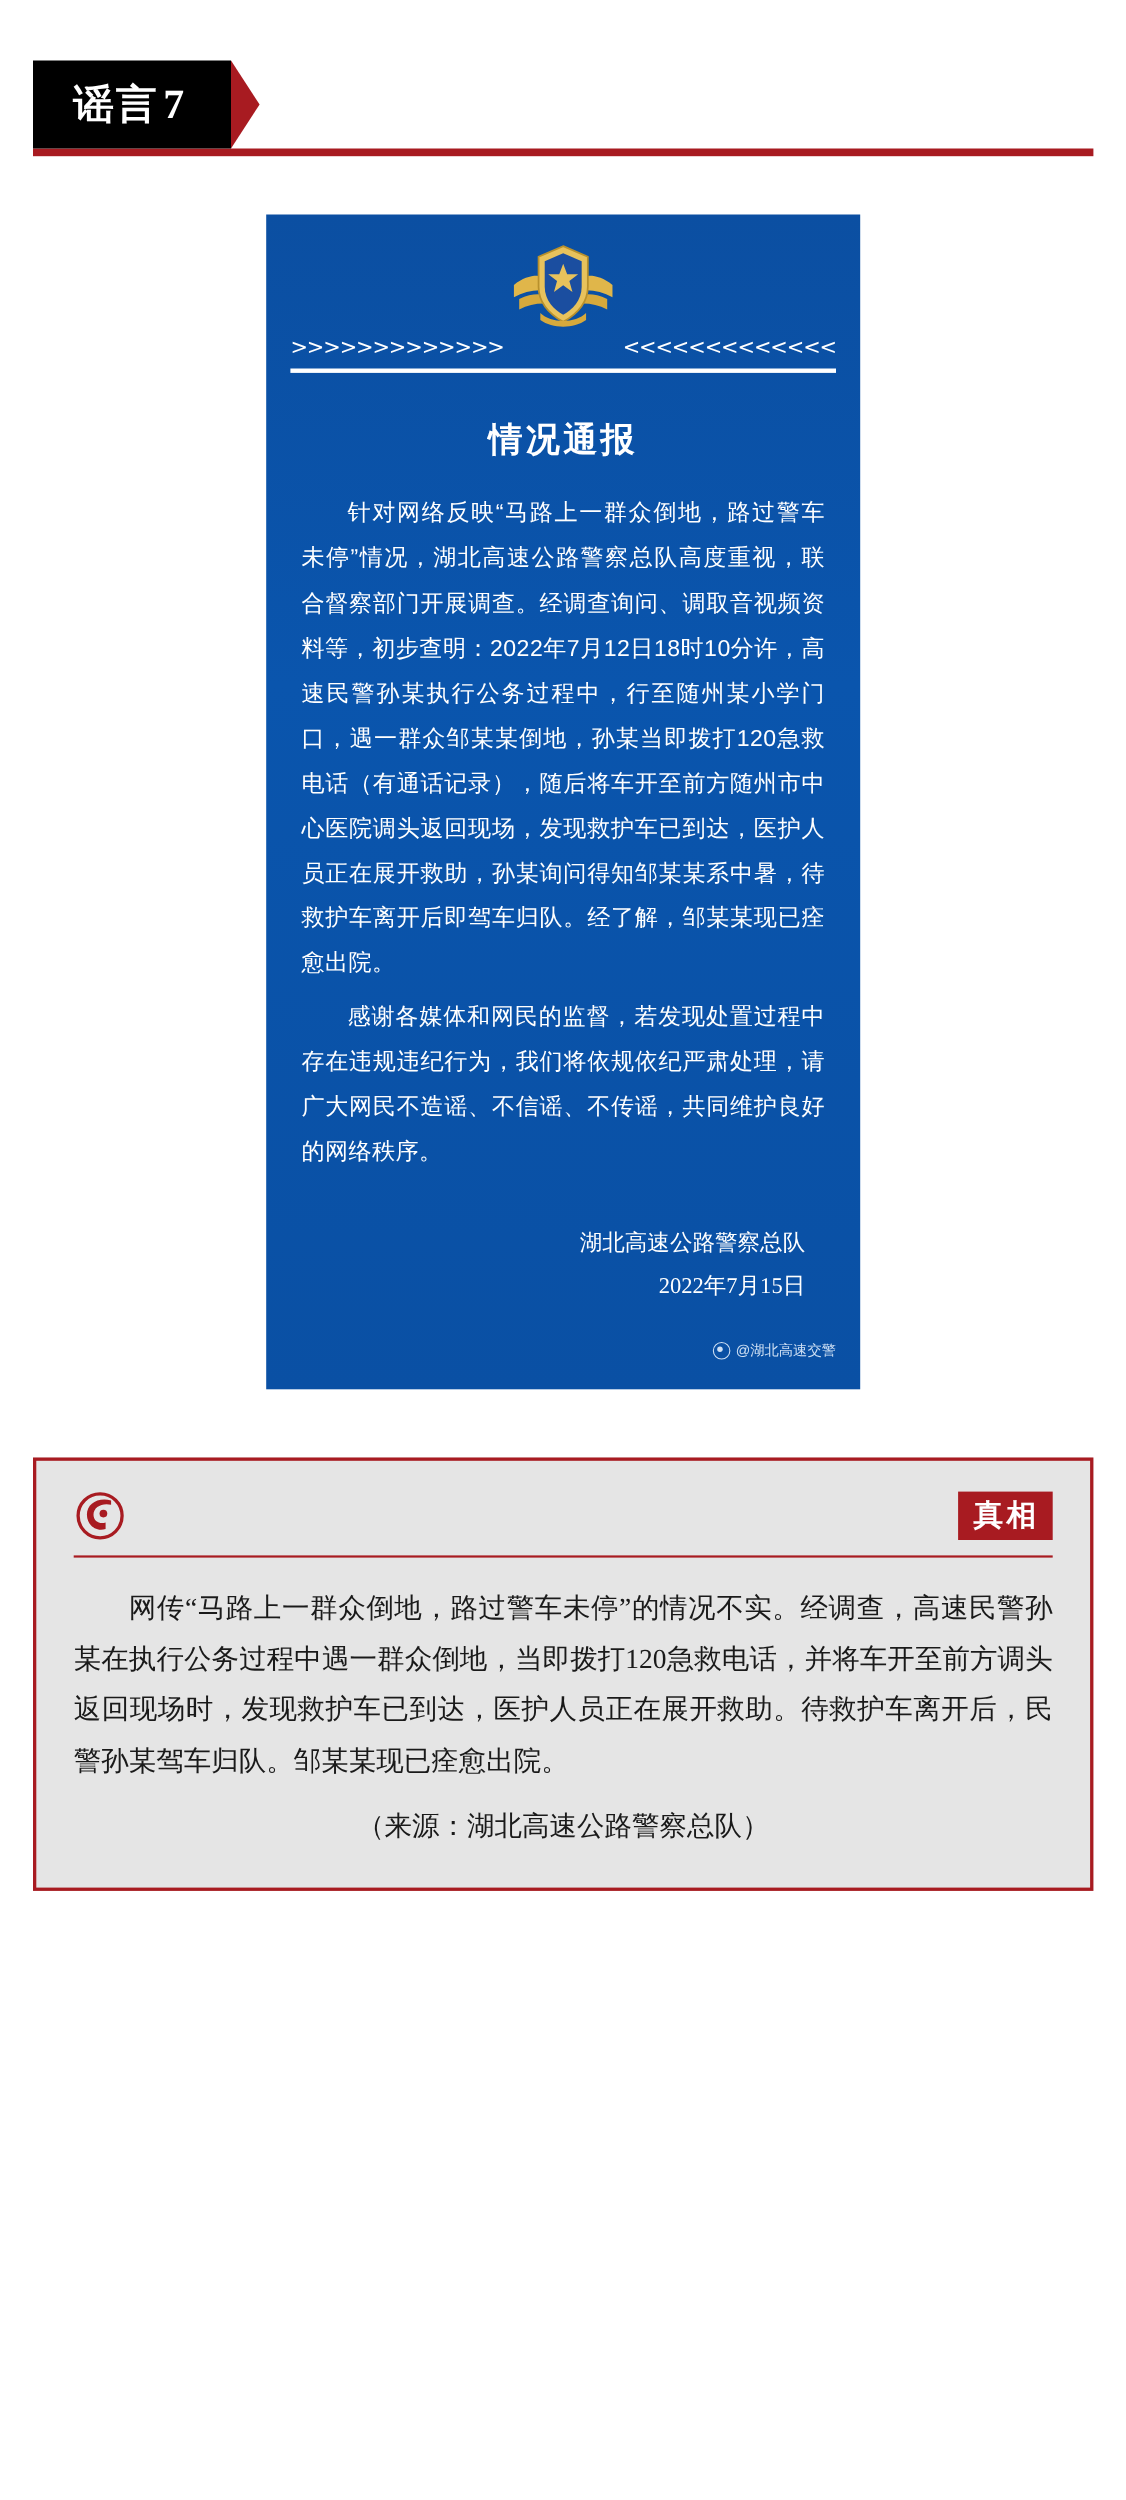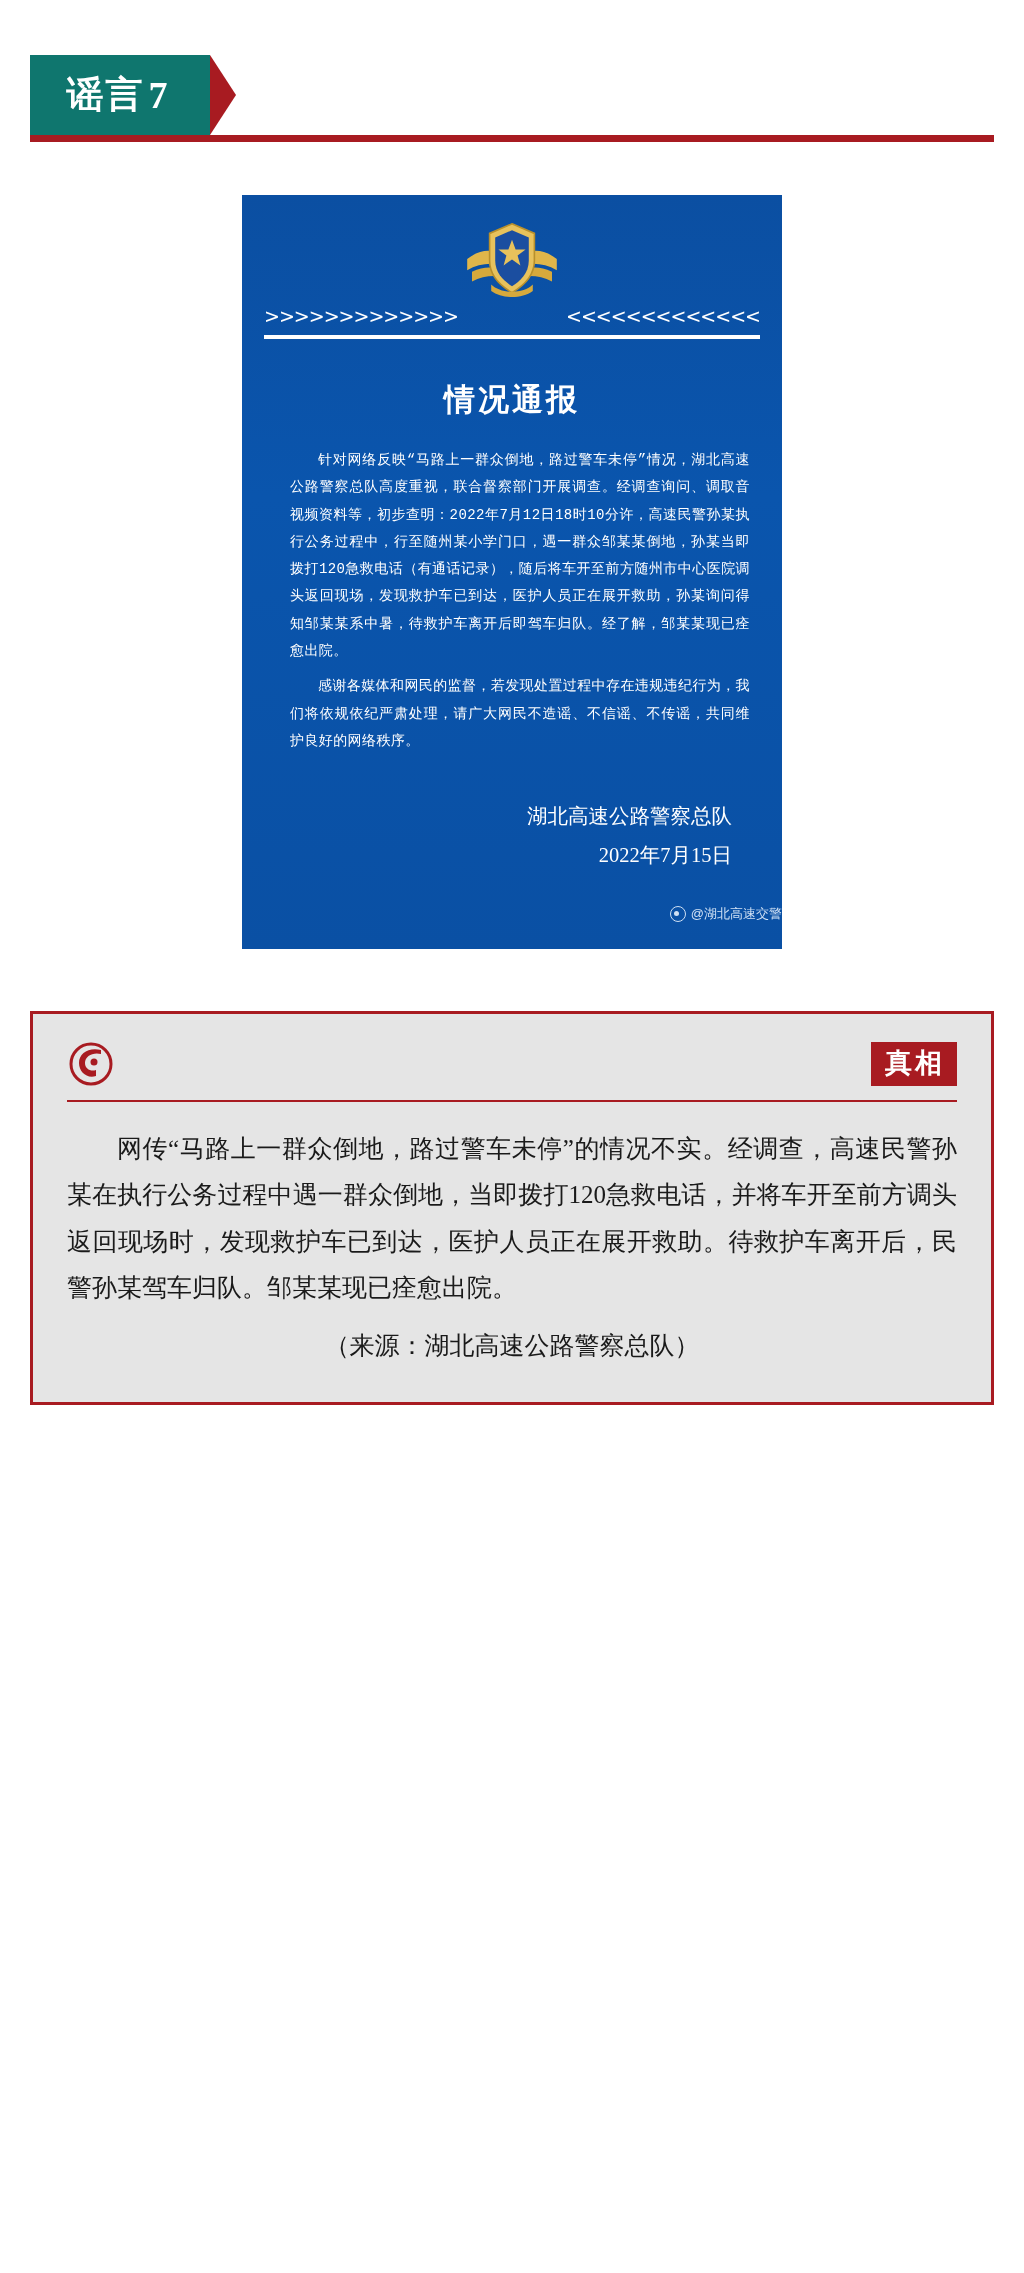--- a/index.html
+++ b/index.html
@@ -29,21 +29,21 @@
     height: 80px;
     background: #ffffff;
     border-bottom: 7px solid #a81b21;
   }
   .rumor-tag {
     position: absolute;
     left: 0;
     top: 0;
     height: 80px;
     min-width: 180px;
-    background: #0f766e;
+    background: #000000;
     color: #ffffff;
     display: flex;
     align-items: center;
     justify-content: center;
     padding: 0 26px 0 22px;
     box-sizing: border-box;
     font-size: 37px;
     font-weight: bold;
     letter-spacing: 2px;
     font-family: "Liberation Serif", "DejaVu Serif", serif;
@@ -128,41 +128,41 @@
   .notice-title {
     text-align: center;
     font-size: 31px;
     font-weight: bold;
     letter-spacing: 3px;
     margin: 40px 0 26px 0;
     font-family: "Liberation Serif", "DejaVu Serif", serif;
   }
   .notice-body {
     padding: 0 32px;
-    font-size: 14px;
+    font-size: 21px;
     line-height: 1.95;
     text-align: justify;
-    font-family: Liberation Mono, monospace;
+    font-family: Liberation Sans, sans-serif;
     letter-spacing: 0.4px;
-    margin-left: 16px;
   }
   .notice-body p {
     margin: 0 0 8px 0;
     text-indent: 2em;
   }
   .signature {
     padding: 34px 50px 0 0;
     text-align: right;
     font-size: 20.5px;
     line-height: 1.9;
     font-family: "Liberation Serif", "DejaVu Serif", serif;
     margin-left: 45px;
   }
   .weibo-credit {
     margin-top: 30px;
+    padding-right: 22px;
     text-align: right;
     font-size: 13px;
     color: #cfe0f4;
     display: flex;
     justify-content: flex-end;
     align-items: center;
     gap: 5px;
   }
   .weibo-eye {
     display: inline-block;

